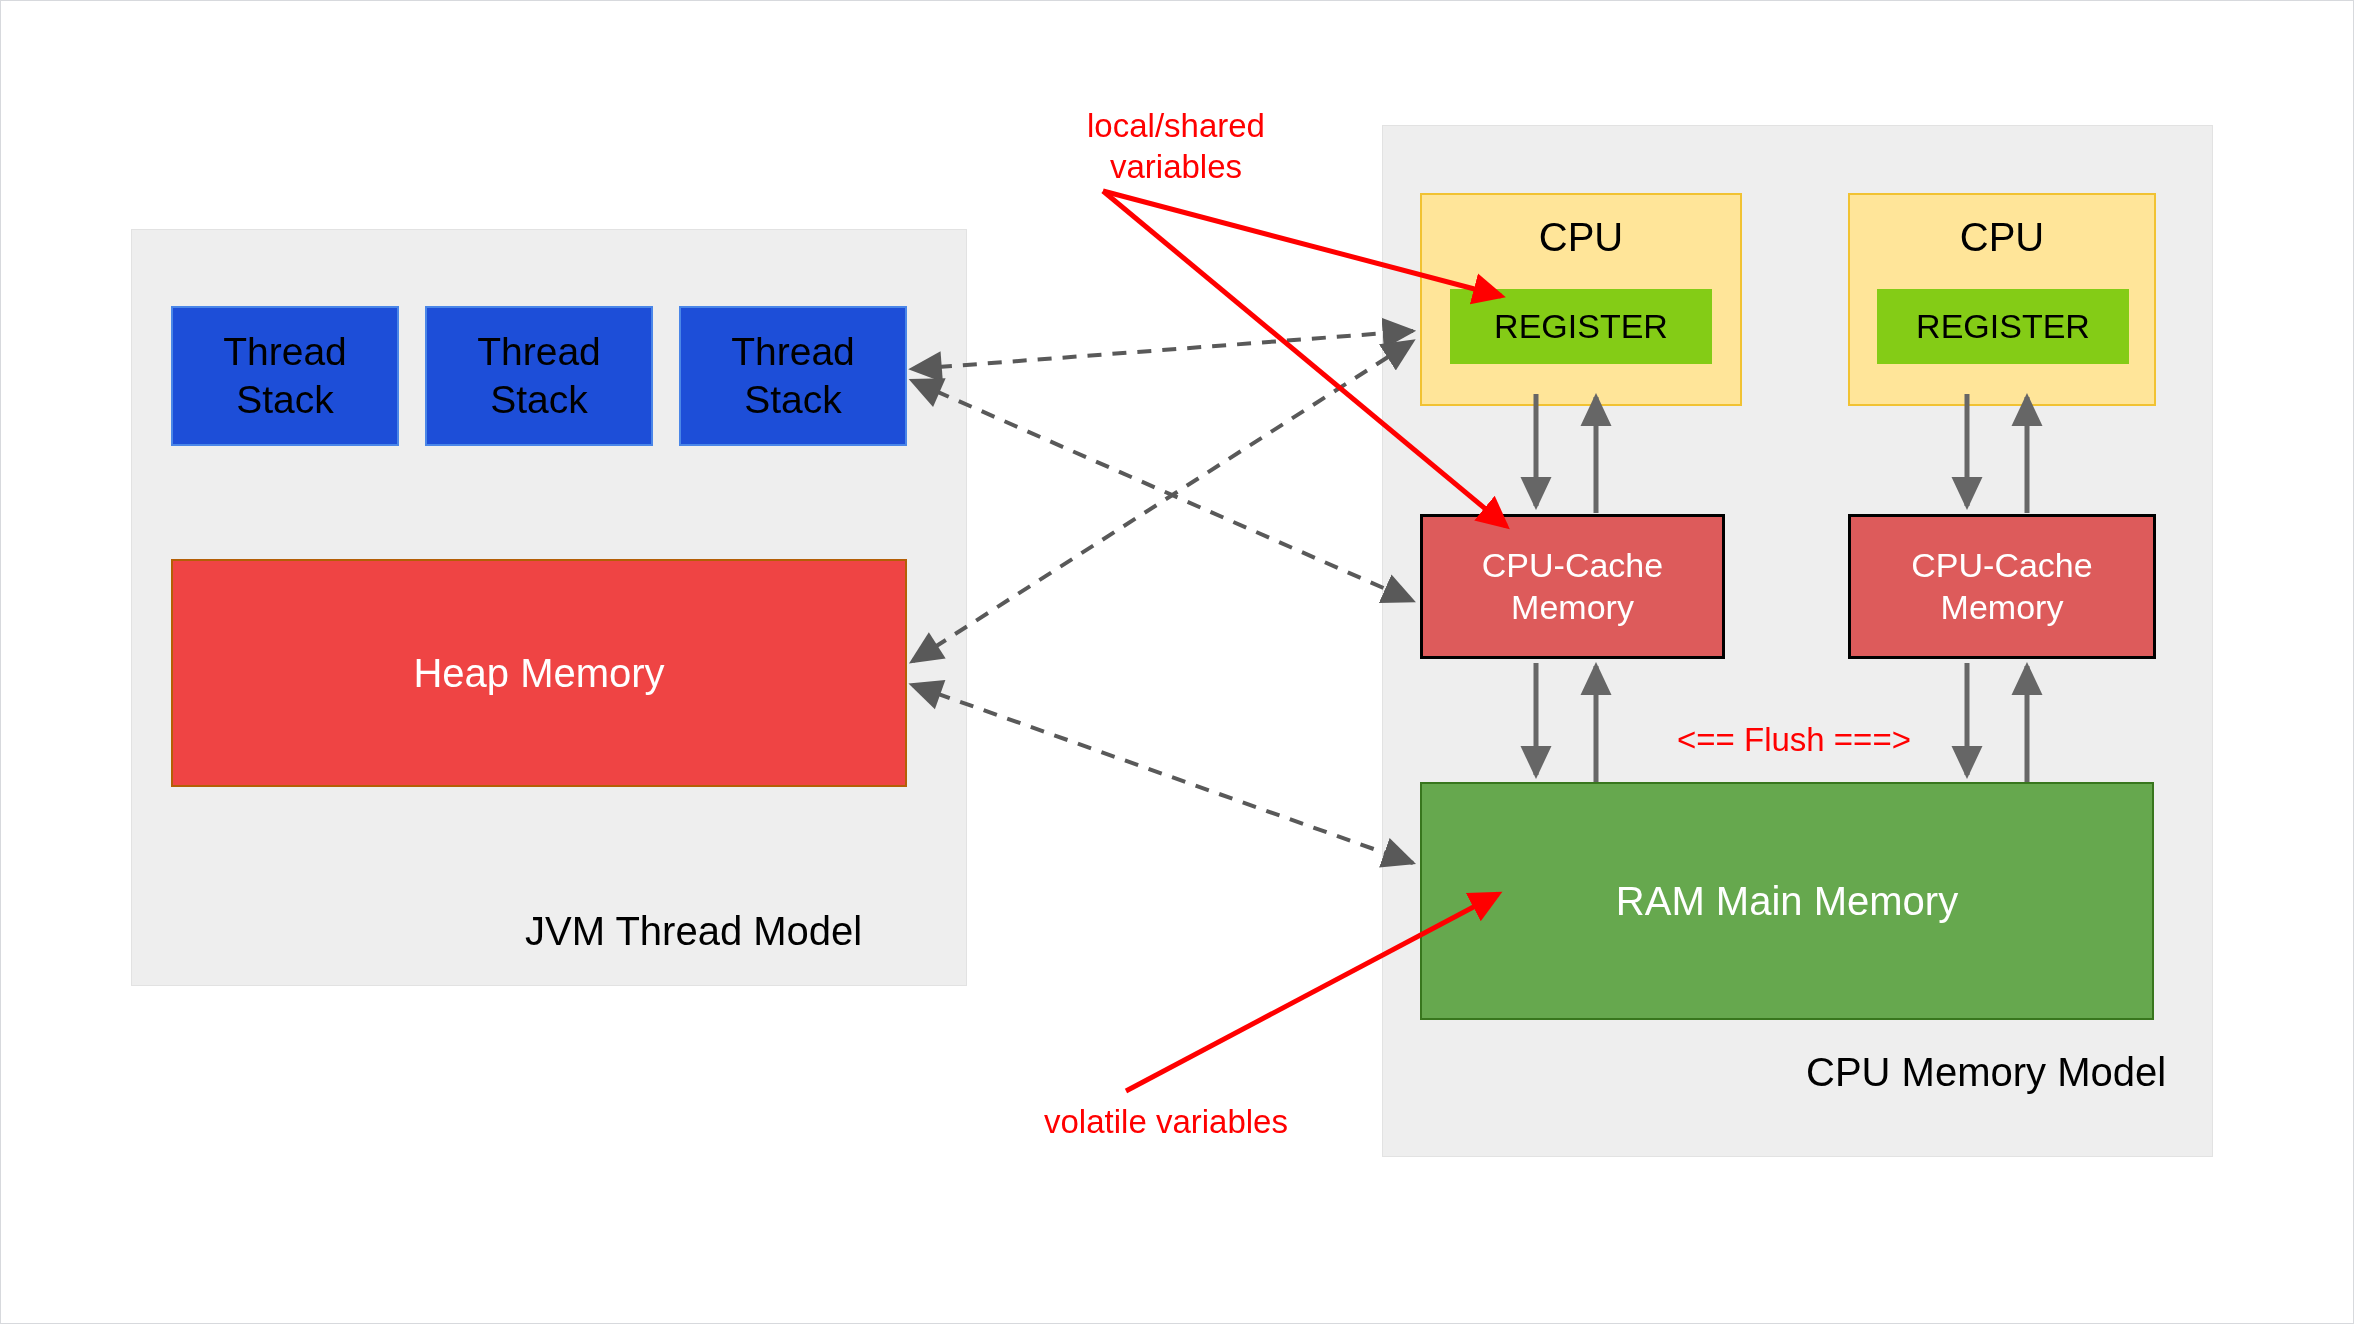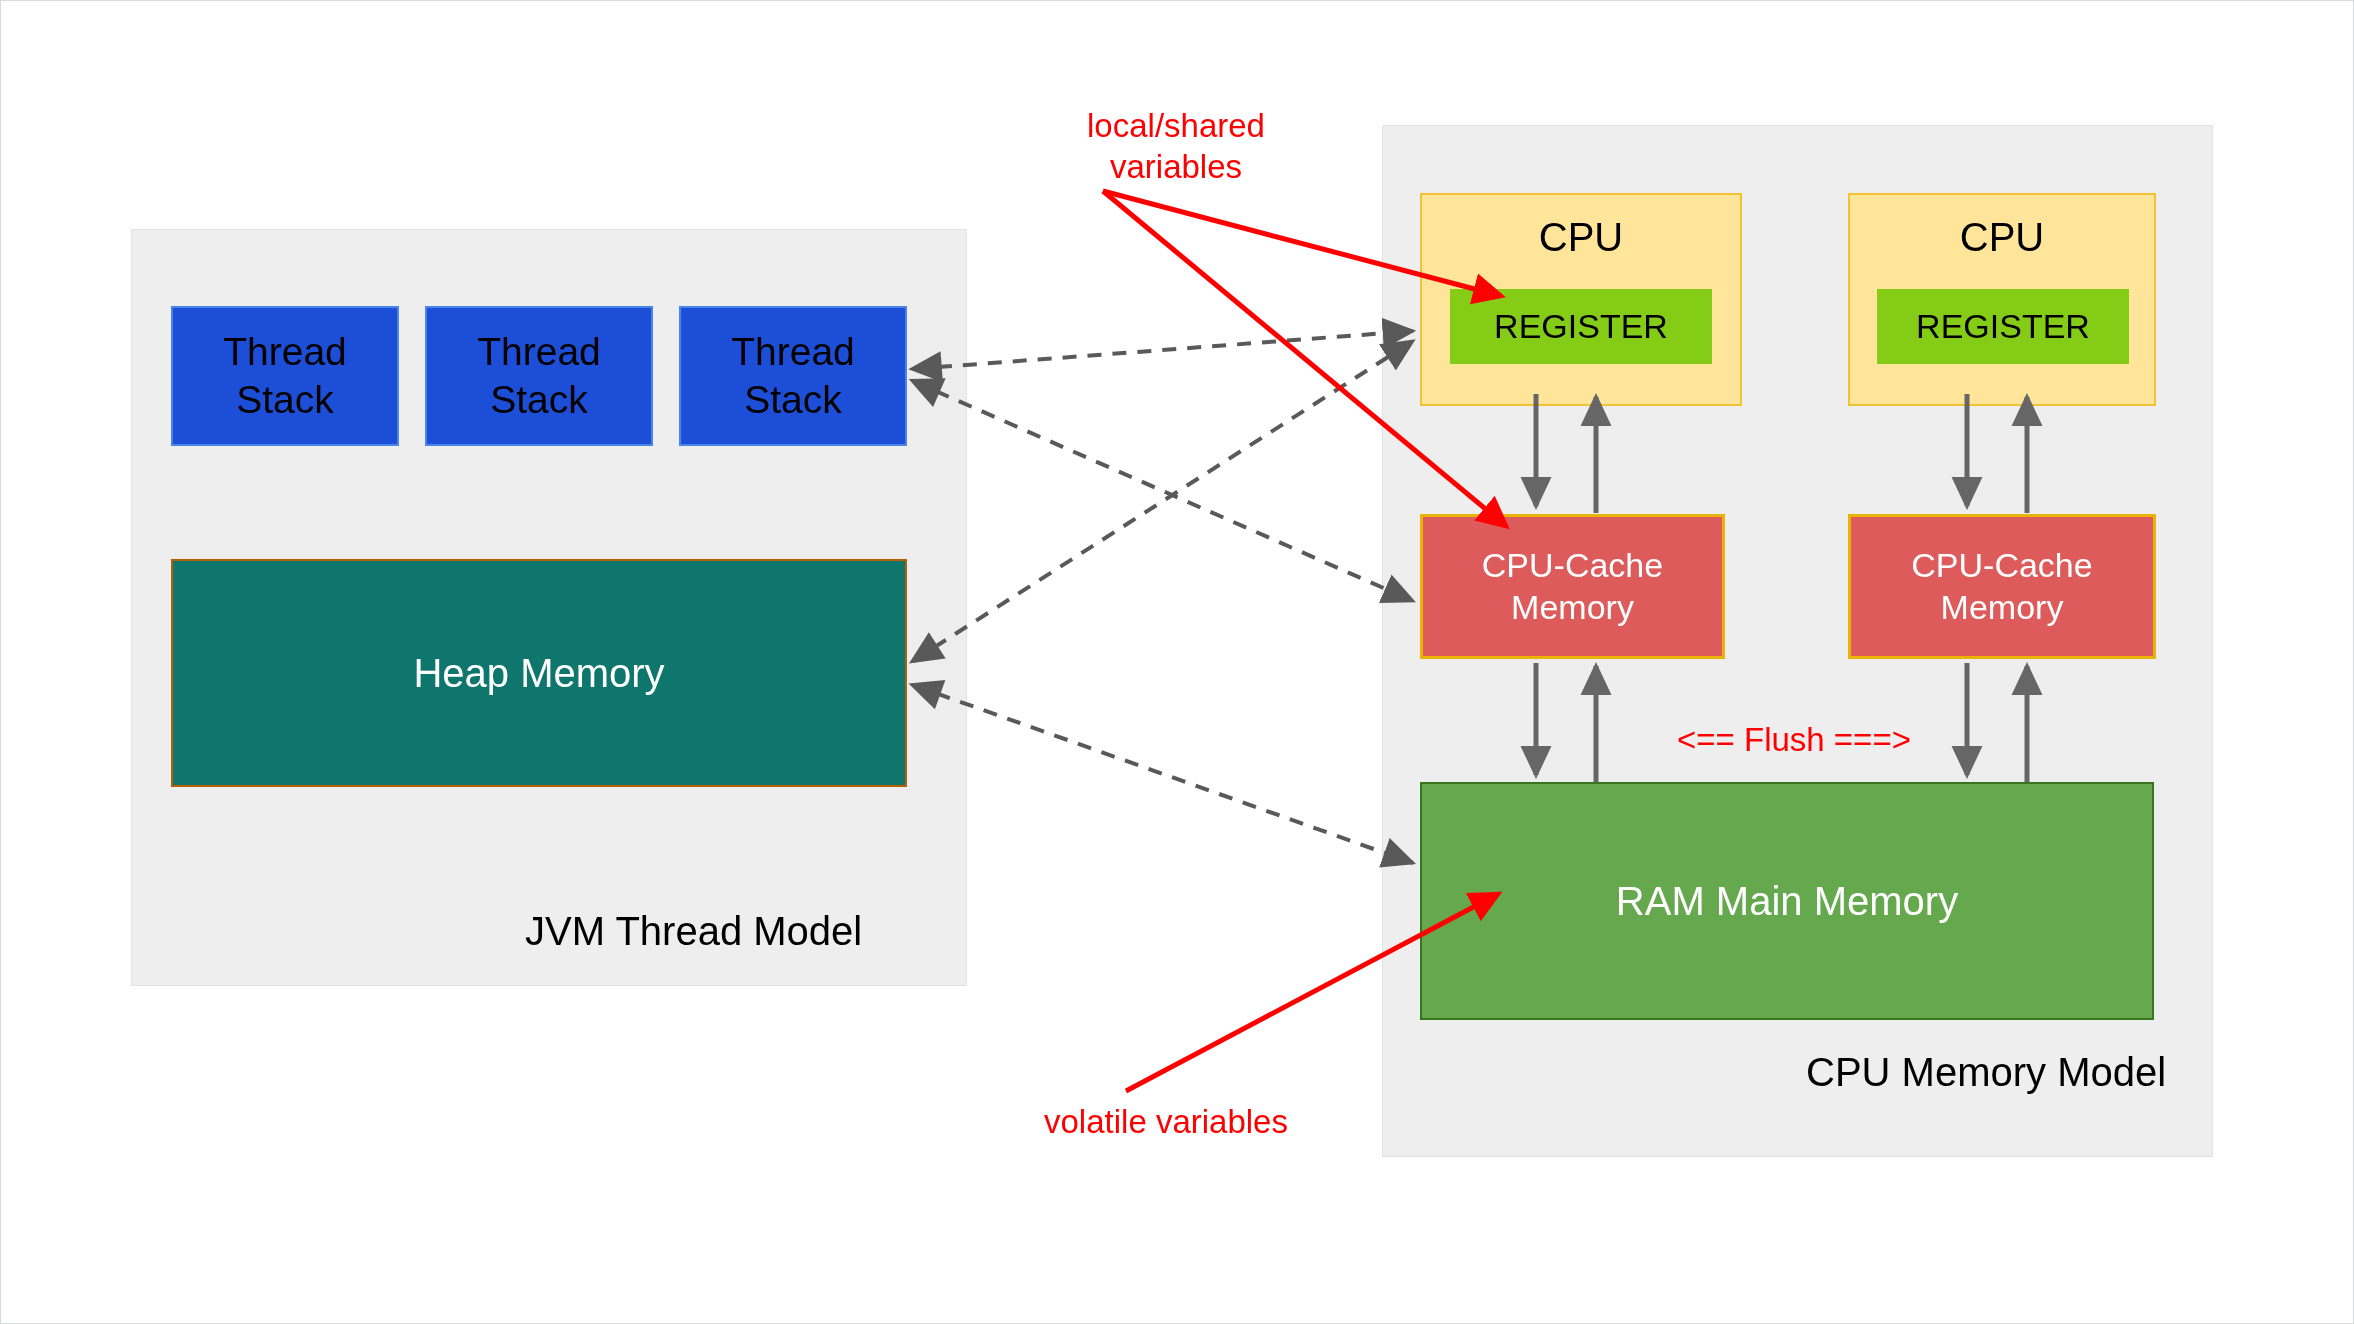--- a/index.html
+++ b/index.html
@@ -48,42 +48,42 @@
     text-align: center;
     line-height: 1.22;
   }
   .thread-stack {
     background: #1d4ed8;
     border: 2px solid #4a86e8;
     color: #000000;
     font-size: 39px;
   }
   .heap {
-    background: #0f766e;
+    background: #ef4444;
     border: 2px solid #b45f06;
     color: #ffffff;
     font-size: 40px;
   }
   .cpu {
     background: #ffe599;
     border: 2px solid #f1c232;
     color: #000000;
     font-size: 40px;
     align-items: flex-start;
     padding-top: 18px;
   }
   .register {
     background: #84cc16;
     color: #000000;
     font-size: 34px;
     border: none;
   }
   .cache {
     background: #dd5b5b;
-    border: 3px solid #eab308;
+    border: 3px solid #000000;
     color: #ffffff;
     font-size: 34px;
   }
   .ram {
     background: #66a84e;
     border: 2px solid #38761d;
     color: #ffffff;
     font-size: 40px;
   }
   .annot {

